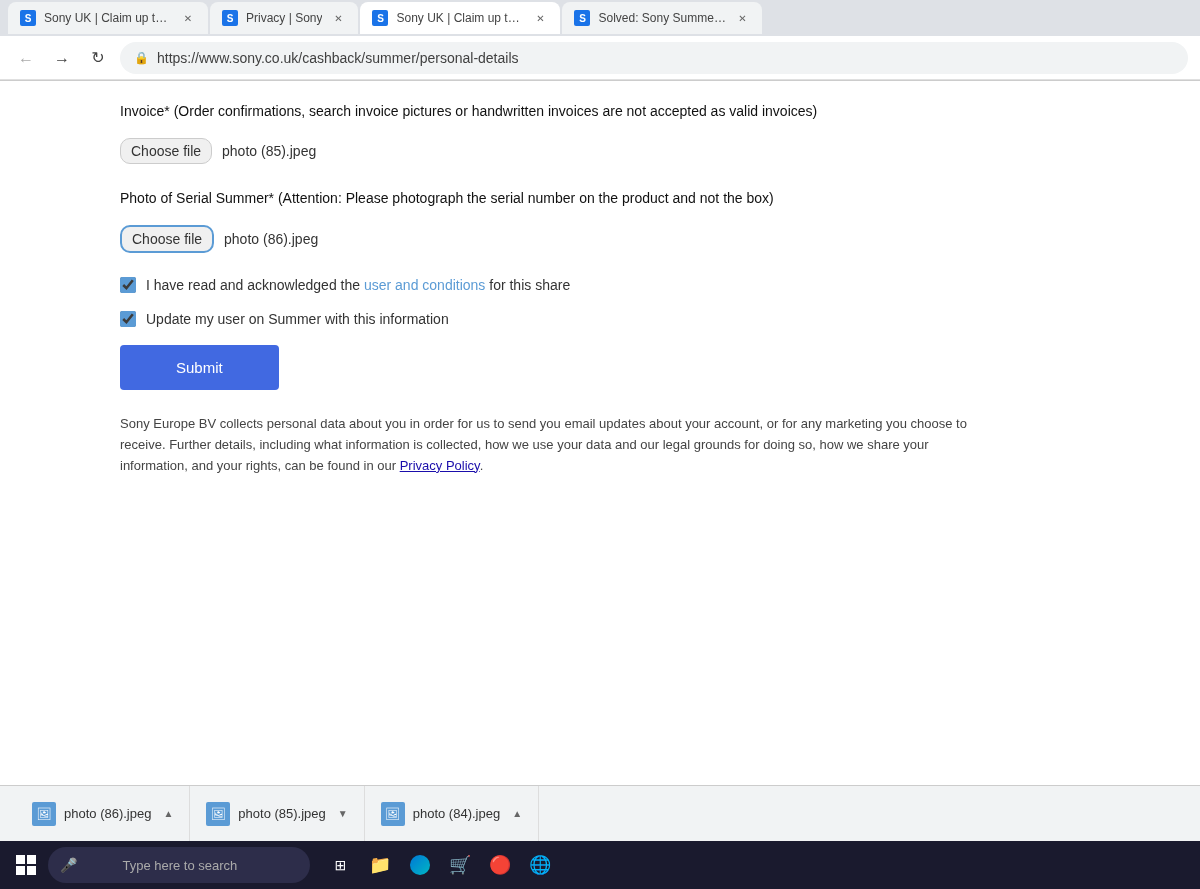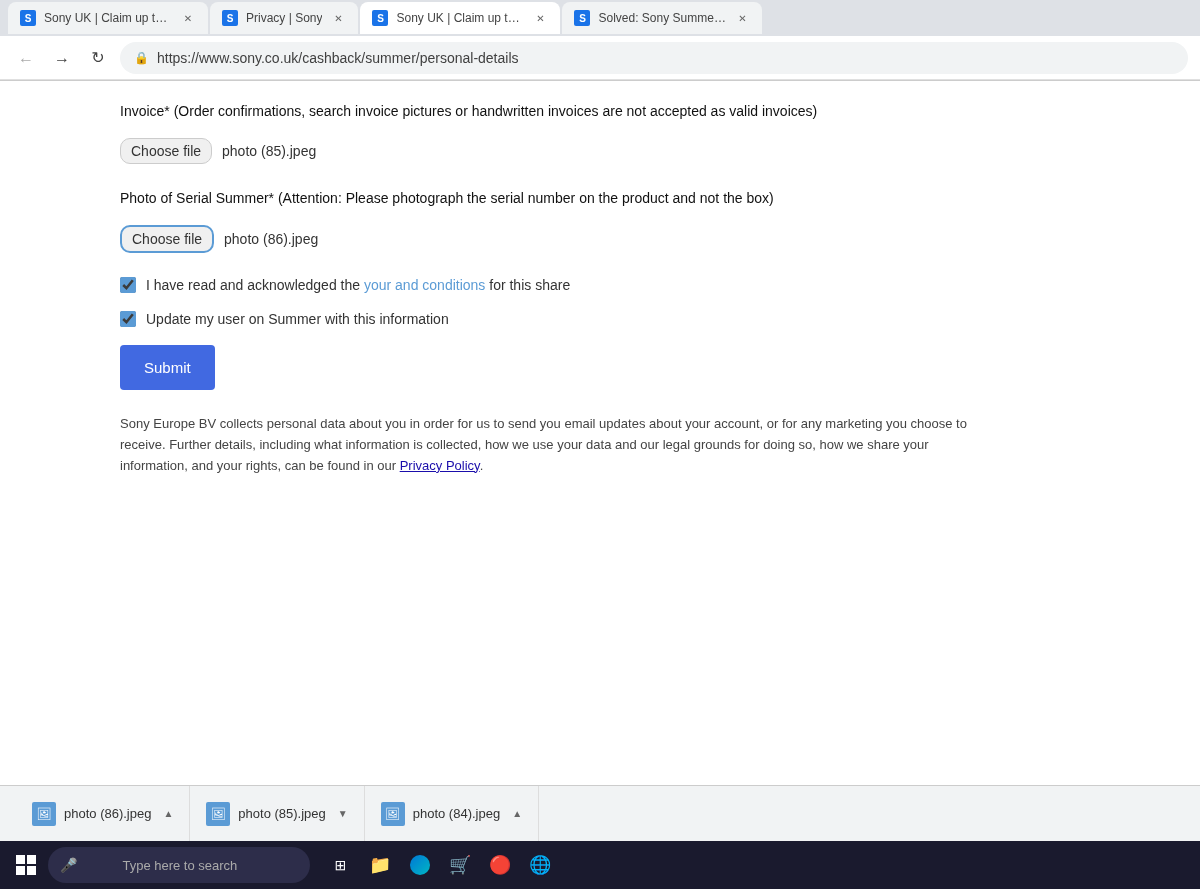--- a/index.html
+++ b/index.html
@@ -186,21 +186,21 @@
 
     .terms-link {
       color: #5b9bd5;
       text-decoration: none;
     }
 
     .submit-btn {
       background: #4169e1;
       color: white;
       border: none;
-      padding: 14px 24px;
+      padding: 14px 56px;
       font-size: 15px;
       cursor: pointer;
       border-radius: 4px;
       margin-bottom: 24px;
       display: block;
       margin-top: 15px;
     }
 
     .privacy-text {
       font-size: 13px;
@@ -425,21 +425,21 @@
     <p class="invoice-label">Photo of Serial Summer* (Attention: Please photograph the serial number on the product and not the box)</p>
     <div class="file-input-row">
       <button class="choose-file-btn active-outline">Choose file</button>
       <span class="file-name">photo (86).jpeg</span>
     </div>
   </div>
 
   <div class="checkbox-row">
     <input type="checkbox" checked="" style="">
     <label class="checkbox-label">
-      <span>I have read and acknowledged the </span><a href="#" class="terms-link">your and conditions</a><span> for this share</span>
+      <span>I have read and acknowledged the </span><a href="#" class="terms-link">user and conditions</a><span> for this share</span>
     </label>
   </div>
 
   <div class="checkbox-row">
     <input type="checkbox" checked="" style="">
     <label class="checkbox-label">Update my user on Summer with this information</label>
   </div>
 
   <button class="submit-btn">Submit</button>
 

